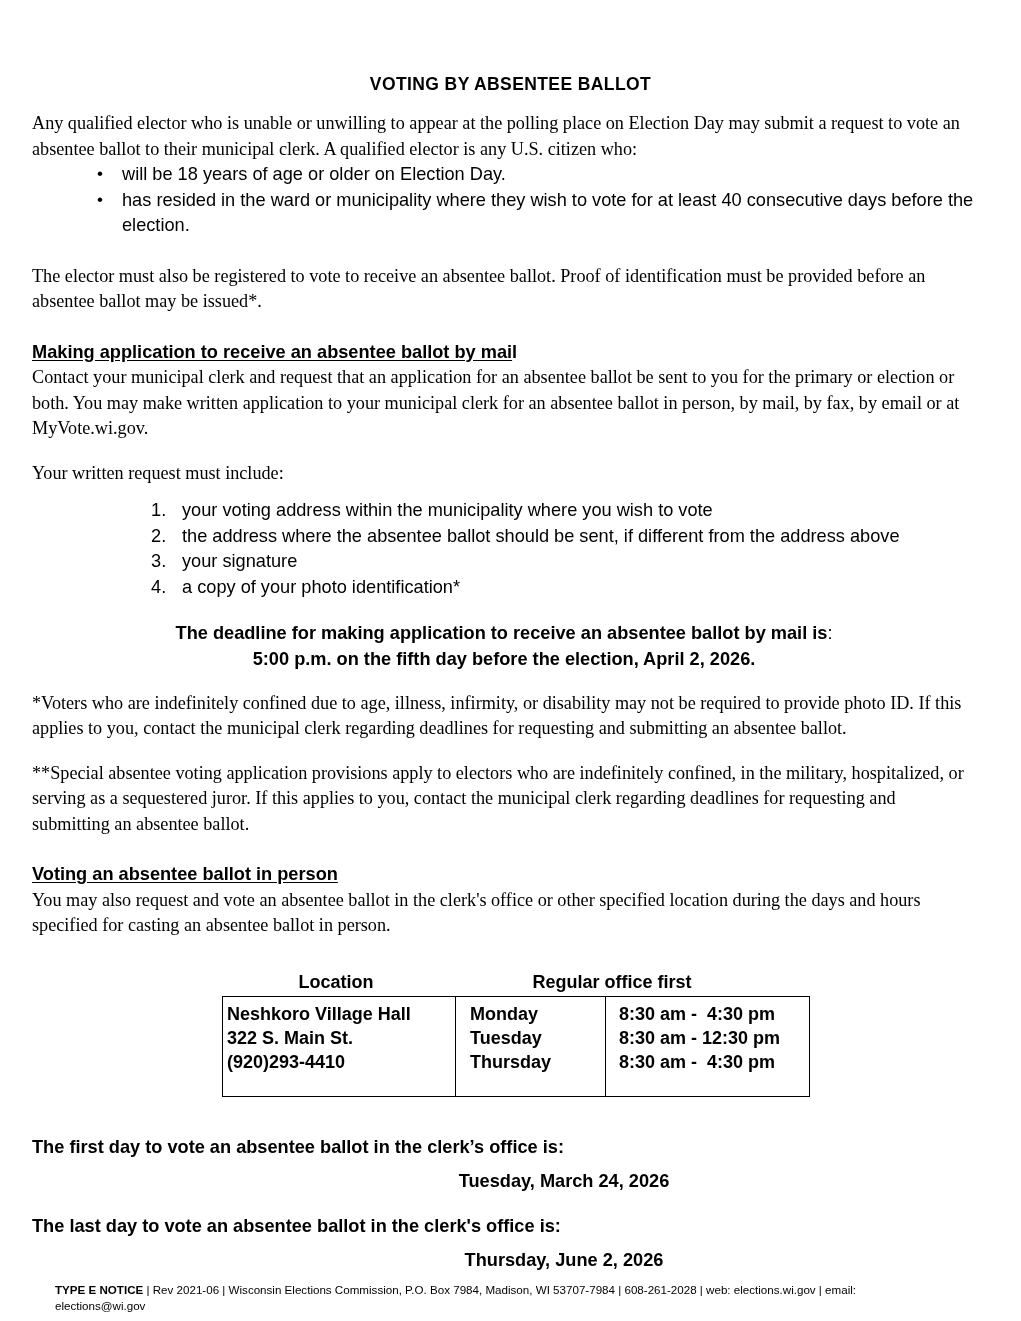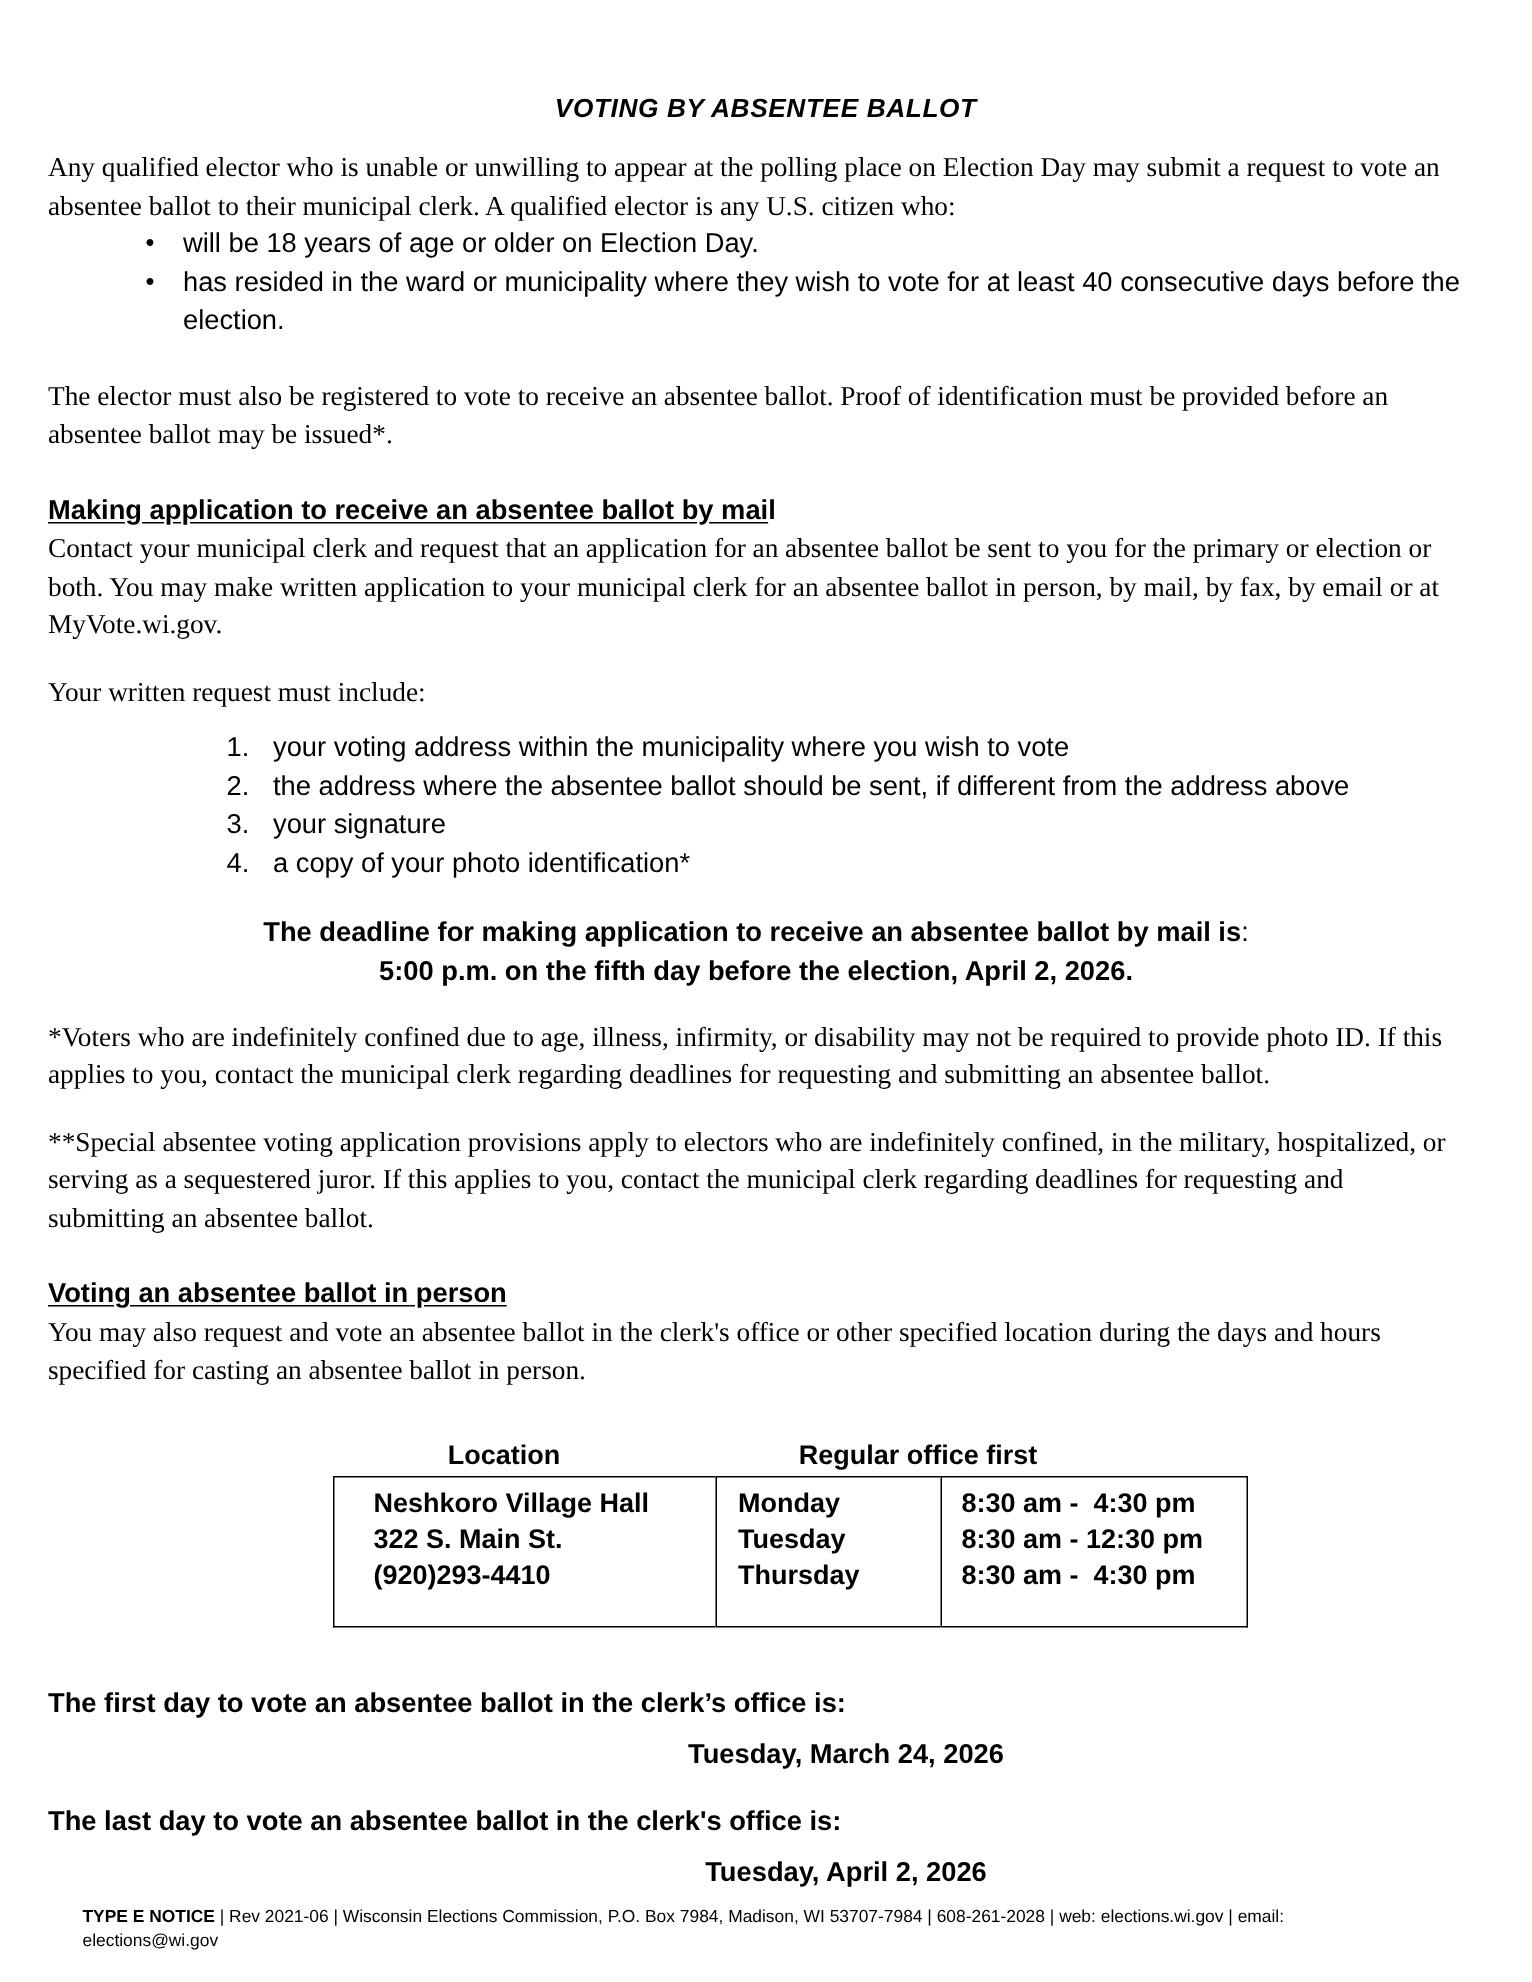--- a/index.html
+++ b/index.html
@@ -20,23 +20,22 @@
     width: 1021px;
     height: 1321px;
     padding: 0;
     box-sizing: border-box;
   }
   .doc-title {
     text-align: center;
     font-weight: bold;
     font-size: 17.5px;
     letter-spacing: 0.4px;
-    margin: 4px;
+    margin: 16px;
     padding-top: 58px;
-    font-style: italic;
   }
   .body-col {
     position: absolute;
     left: 32px;
     right: 45px;
     top: 95px;
   }
   p.para {
     font-size: 18.2px;
     line-height: 25.5px;
@@ -153,21 +152,21 @@
   table.hours td {
     font-weight: bold;
     font-size: 18px;
     line-height: 24px;
     padding: 0;
     vertical-align: top;
     border: none;
   }
   table.hours td.c-loc {
     width: 228px;
-    padding-left: 26px;
+    padding-left: 4px;
     border-right: 1.6px solid #000;
   }
   table.hours td.c-day {
     width: 135px;
     padding-left: 14px;
     border-right: 1.6px solid #000;
   }
   table.hours td.c-time {
     width: 190px;
     padding-left: 13px;
@@ -282,21 +281,21 @@
     <div class="gap-sm"></div>
 
     <div class="bold-line">The first day to vote an absentee ballot in the clerk’s office is:</div>
     <div class="gap-xs"></div>
     <div class="indent-date">Tuesday, March 24, 2026</div>
 
     <div class="gap-md"></div>
 
     <div class="bold-line">The last day to vote an absentee ballot in the clerk's office is:</div>
     <div class="gap-xs"></div>
-    <div class="indent-date">Tuesday, April 2, 2026</div>
+    <div class="indent-date">Thursday, June 2, 2026</div>
 
     <div class="gap-lg"></div>
 
   </div>
 
   <div class="footer">
     <b>TYPE E NOTICE</b><span> | Rev 2021-06 | Wisconsin Elections Commission, P.O. Box 7984, Madison, WI  53707-7984 | 608-261-2028 | web: elections.wi.gov | email: elections@wi.gov</span>
   </div>
 
 </div>

